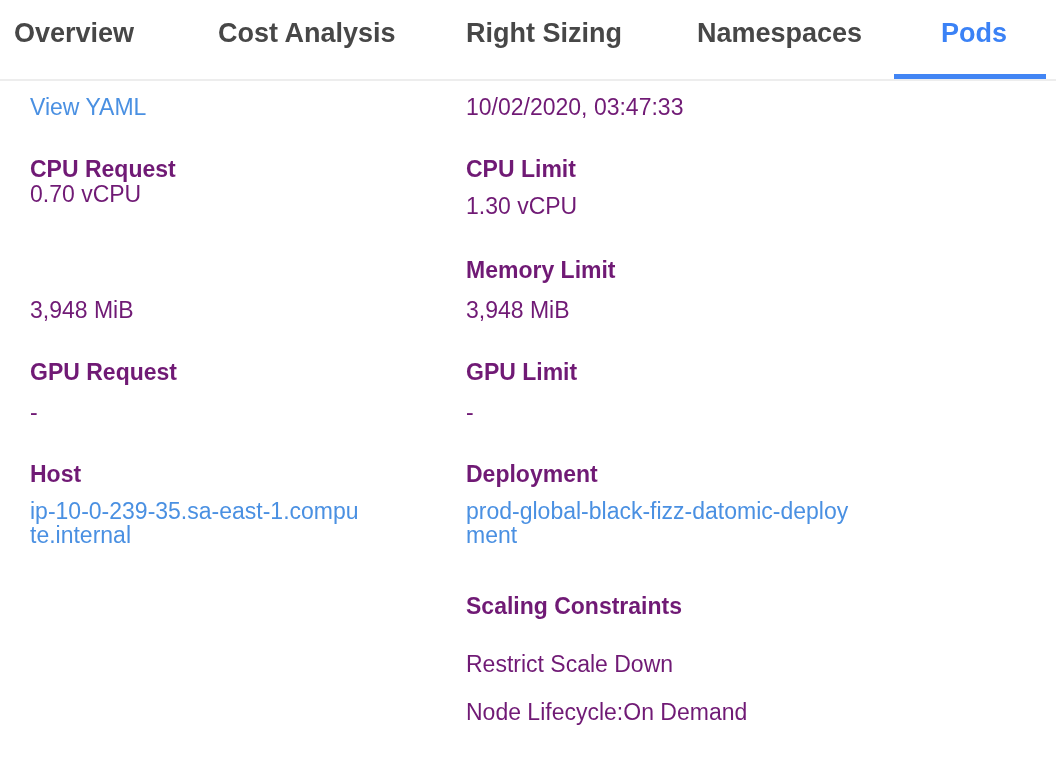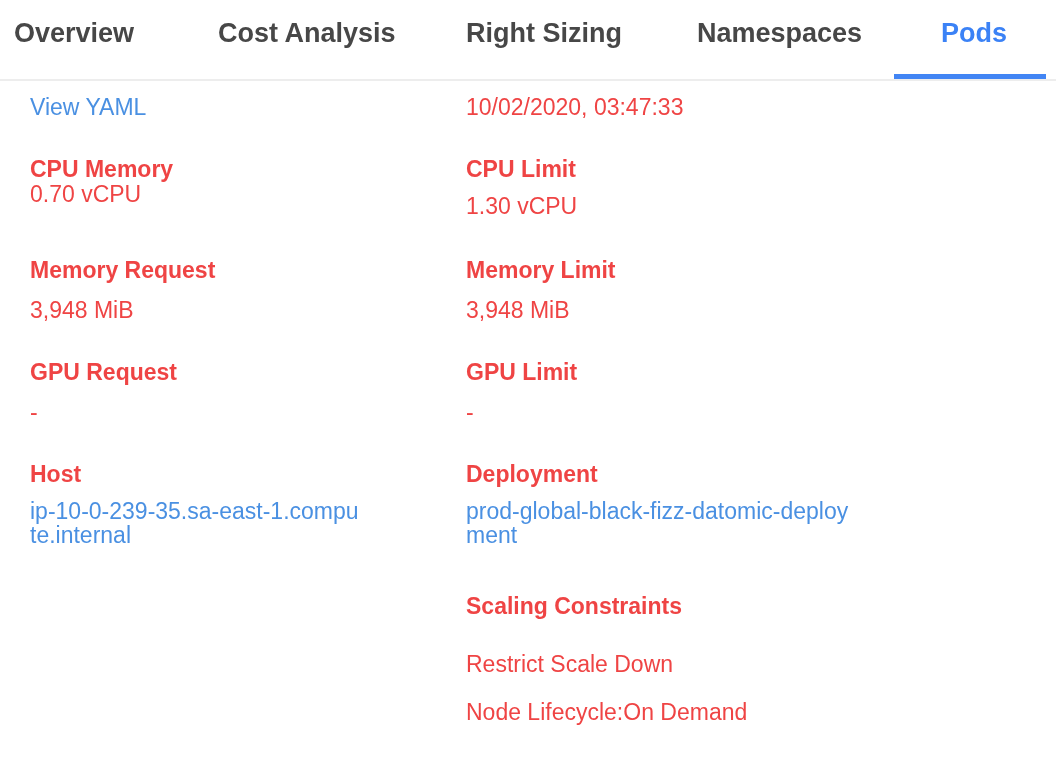--- a/index.html
+++ b/index.html
@@ -28,21 +28,21 @@
   .tab-underline {
     position: absolute; bottom: 0; left: 894px;
     width: 152px; height: 5px;
     background: #4285f4;
   }
 
   
   .cell {
     position: absolute;
     font-size: 23px; line-height: 26px;
-    color: #ef4444; white-space: nowrap;
+    color: #701a75; white-space: nowrap;
   }
   .label { font-weight: 600; }
   .value { font-weight: 400; }
   .link  { color: #4a90e2; cursor: pointer; }
   .wrap  {
     white-space: normal;
     word-break: break-all;
     line-height: 24px;
   }
   .col1 { left: 30px; }
@@ -58,26 +58,25 @@
     <div class="tab" style="left:218px">Cost Analysis</div>
     <div class="tab" style="left:466px">Right Sizing</div>
     <div class="tab" style="left:697px">Namespaces</div>
     <div class="tab active" style="left:941px">Pods</div>
     <div class="tab-underline"></div>
   </div>
 
   <div class="cell col1 link" style="top:94px">View YAML</div>
   <div class="cell col2 value" style="top:94px">10/02/2020, 03:47:33</div>
 
-  <div class="cell col1 label" style="top:156px">CPU Memory</div>
+  <div class="cell col1 label" style="top:156px">CPU Request</div>
   <div class="cell col2 label" style="top:156px">CPU Limit</div>
   <div class="cell col1 value" style="top:181px">0.70 vCPU</div>
   <div class="cell col2 value" style="top:193px">1.30 vCPU</div>
 
-  <div class="cell col1 label" style="top:257px">Memory Request</div>
   <div class="cell col2 label" style="top:257px">Memory Limit</div>
   <div class="cell col1 value" style="top:297px">3,948 MiB</div>
   <div class="cell col2 value" style="top:297px">3,948 MiB</div>
 
   <div class="cell col1 label" style="top:359px">GPU Request</div>
   <div class="cell col2 label" style="top:359px">GPU Limit</div>
   <div class="cell col1 value" style="top:399px">-</div>
   <div class="cell col2 value" style="top:399px">-</div>
 
   <div class="cell col1 label" style="top:461px">Host</div>

